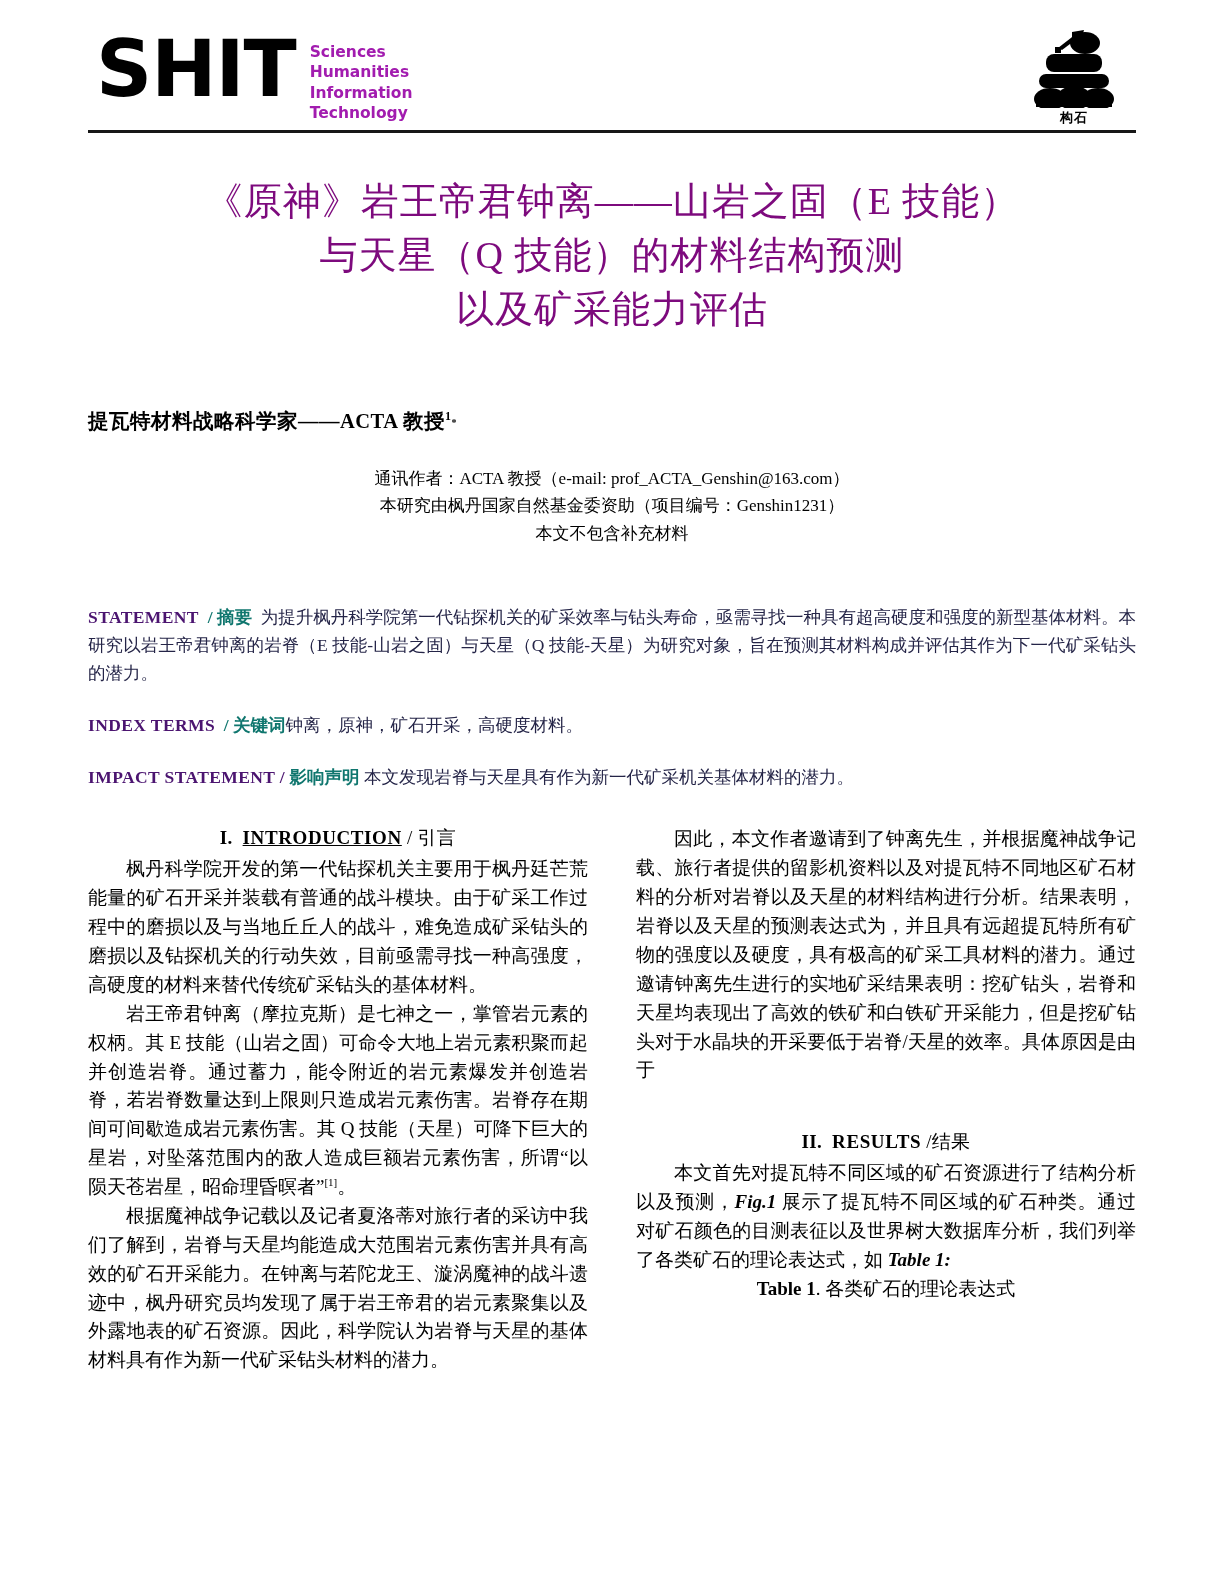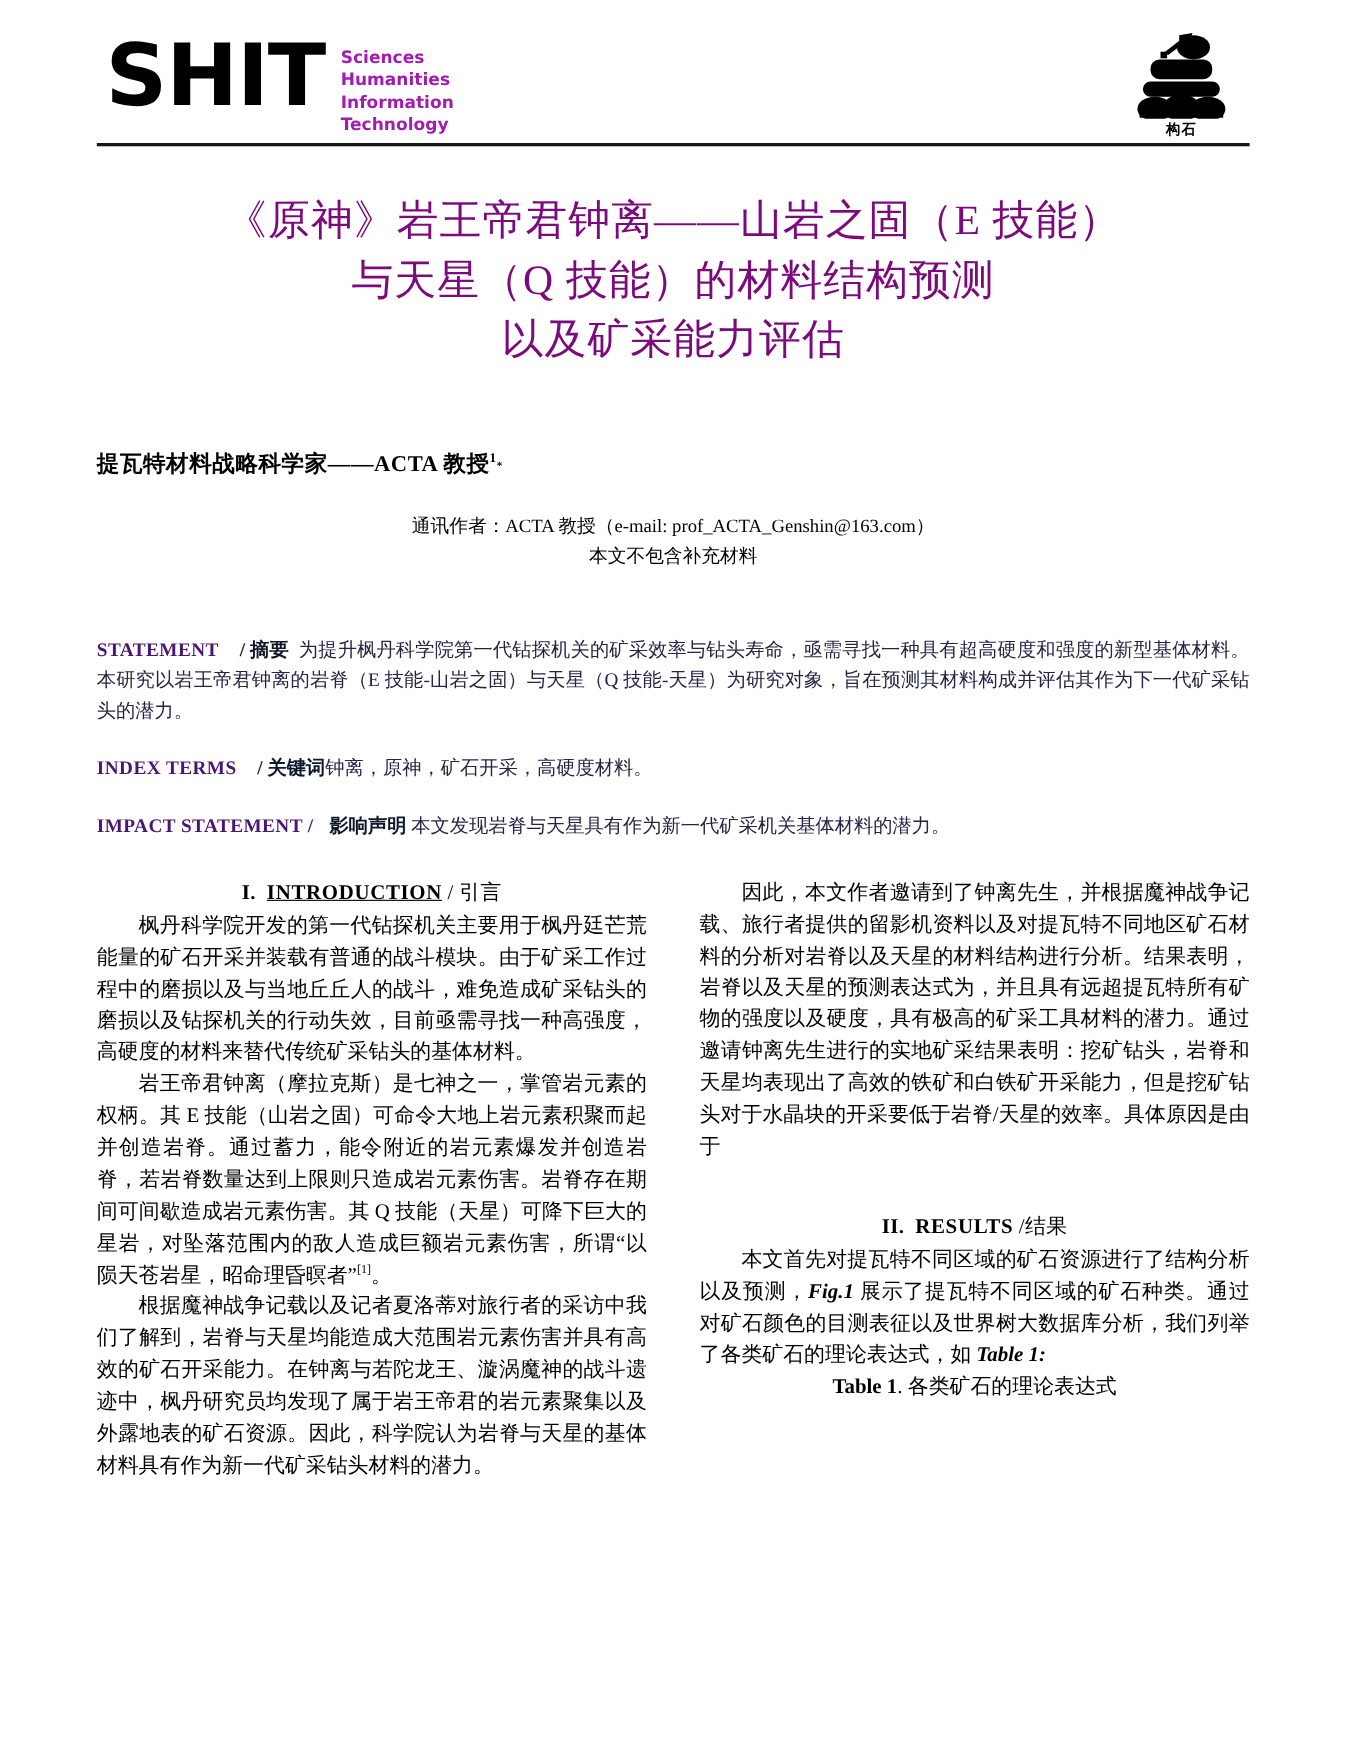--- a/index.html
+++ b/index.html
@@ -137,22 +137,21 @@
     color: #242447;
     margin: 0 0 24px 0;
   }
   .lbl-en {
     font-weight: 700;
     color: #4b1470;
     letter-spacing: 0.4px;
   }
   .lbl-cn {
     font-weight: 700;
-    color: #0f172a;
-    margin-left: 10px;
+    color: #0f766e;
   }
   .meta-body {
     color: #242447;
   }
 
   
   .columns {
     margin-top: 34px;
     display: flex;
     gap: 48px;
@@ -253,20 +252,21 @@
   </div>
 
   <div class="author-block">
     <div class="author-name">
       <span>提瓦特材料战略科学家——ACTA 教授</span><sup>1</sup><sup class="star">*</sup>
     </div>
   </div>
 
   <div class="affil-block">
     <div>通讯作者：ACTA 教授（e-mail: prof_ACTA_Genshin@163.com）</div>
+    <div>本研究由枫丹国家自然基金委资助（项目编号：Genshin1231）</div>
     <div>本文不包含补充材料</div>
   </div>
 
   <div class="meta-block">
 
     <p class="meta-para">
       <span class="lbl-en">STATEMENT</span>&nbsp;&nbsp;<span class="lbl-cn">/ 摘要</span>&nbsp;&nbsp;<span class="meta-body">为提升枫丹科学院第一代钻探机关的矿采效率与钻头寿命，亟需寻找一种具有超高硬度和强度的新型基体材料。本研究以岩王帝君钟离的岩脊（E 技能-山岩之固）与天星（Q 技能-天星）为研究对象，旨在预测其材料构成并评估其作为下一代矿采钻头的潜力。</span>
     </p>
 
     <p class="meta-para">

